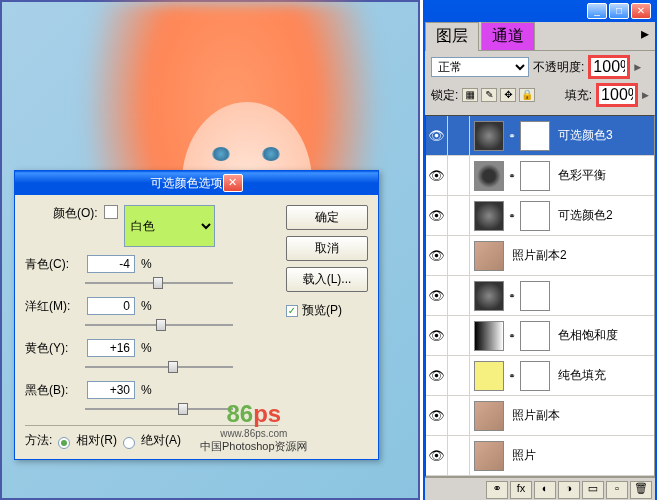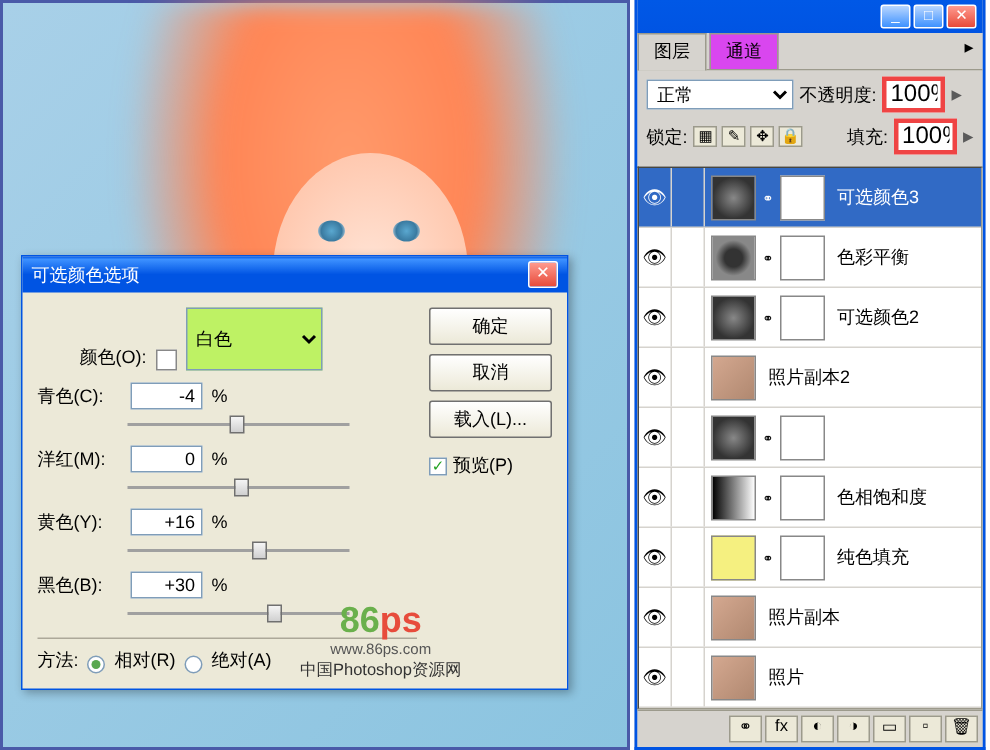--- a/index.html
+++ b/index.html
@@ -7,27 +7,27 @@
 
 
 .canvas-bg { position: absolute; left: 0; top: 0; width: 420px; height: 500px; background: linear-gradient(135deg, #a8d0e8 0%, #8bc4e0 100%); border: 2px solid #4a5aa8; }
 .hair { position: absolute; left: 80px; top: 0; width: 300px; height: 350px; background: radial-gradient(ellipse at 50% 30%, #ff9a6b 0%, #ff8555 40%, transparent 70%); filter: blur(8px); }
 .face { position: absolute; left: 180px; top: 100px; width: 130px; height: 160px; background: radial-gradient(ellipse, #ffe4d6 0%, #ffc9b0 70%); border-radius: 50% 50% 45% 45%; }
 .eye1 { position: absolute; left: 210px; top: 145px; width: 18px; height: 14px; background: radial-gradient(circle, #5aa8d0 0%, #3a7aa0 60%, #fff 100%); border-radius: 50%; }
 .eye2 { position: absolute; left: 260px; top: 145px; width: 18px; height: 14px; background: radial-gradient(circle, #5aa8d0 0%, #3a7aa0 60%, #fff 100%); border-radius: 50%; }
 
 
 .dialog { position: absolute; left: 14px; top: 170px; width: 365px; background: #ece9d8; border: 1px solid #0054e3; box-shadow: 2px 2px 6px rgba(0,0,0,0.3); }
-.dialog-title { background: linear-gradient(to bottom, #0058e6 0%, #3d91ff 8%, #0054e3 50%, #0054e3 100%); color: #fff; padding: 4px 6px; font-size: 12px; display: flex; justify-content: space-between; align-items: center; height: 24px; }
+.dialog-title { background: linear-gradient(to bottom, #0058e6 0%, #3d91ff 8%, #0054e3 50%, #0054e3 100%); color: #fff; padding: 4px 6px; font-size: 12px; display: flex; justify-content: center; align-items: center; height: 24px; }
 .dialog-close { width: 20px; height: 18px; background: linear-gradient(to bottom, #ff9b8f, #e74a3a); border: 1px solid #fff; color: #fff; font-size: 11px; line-height: 15px; text-align: center; cursor: pointer; border-radius: 2px; }
 .dialog-body { padding: 10px; display: flex; gap: 8px; }
 .left-col { flex: 1; }
 .right-col { width: 82px; display: flex; flex-direction: column; gap: 6px; }
 
-.color-row { display: flex; align-items: flex-end; gap: 6px; font-size: 12px; margin-bottom: 8px; padding-left: 28px; }
+.color-row { display: flex; align-items: flex-start; gap: 6px; font-size: 12px; margin-bottom: 8px; padding-left: 28px; }
 .color-swatch { width: 14px; height: 14px; background: #fff; border: 1px solid #888; }
 .color-select { border: 1px solid #7f9db9; background: #bef264; font-size: 12px; padding: 12px 2px; width: 91px; }
 
 .slider-group { margin-bottom: 6px; }
 .slider-row { display: flex; align-items: center; gap: 6px; font-size: 12px; margin-bottom: 2px; }
 .slider-label { width: 56px; }
 .slider-val { width: 48px; height: 18px; border: 1px solid #7f9db9; background: #fff; font-size: 12px; text-align: right; padding: 0 4px; }
 .slider-pct { width: 14px; }
 .slider-track { position: relative; height: 16px; margin: 0 4px 4px 60px; width: 148px; }
 .slider-line { position: absolute; top: 7px; left: 0; right: 0; height: 2px; background: #a0a0a0; }
@@ -50,21 +50,21 @@
 .uibq { position: absolute; right: 62px; bottom: 6px; color: #fff; font-weight: bold; font-size: 14px; letter-spacing: 1px; text-shadow: 1px 1px 2px rgba(0,0,0,0.5); }
 
 
 .panel-window { position: absolute; left: 423px; top: 0; width: 234px; border: 2px solid #0054e3; border-top: none; background: #d6d3ce; }
 .panel-titlebar { background: linear-gradient(to bottom, #0058e6, #0054e3); height: 22px; display: flex; justify-content: flex-end; align-items: center; padding: 0 4px; gap: 2px; }
 .win-btn { width: 20px; height: 16px; border: 1px solid #fff; font-size: 10px; text-align: center; line-height: 13px; cursor: pointer; border-radius: 2px; }
 .win-btn.min { background: linear-gradient(to bottom, #b8d6ff, #3d91ff); color: #fff; }
 .win-btn.max { background: linear-gradient(to bottom, #b8d6ff, #3d91ff); color: #fff; }
 .win-btn.close { background: linear-gradient(to bottom, #ff9b8f, #e74a3a); color: #fff; }
 
-.panel-tabs { display: flex; background: #d6d3ce; border-bottom: 1px solid #9c9a8c; font-size: 12px; }
+.panel-tabs { display: flex; background: #d6d3ce; border-bottom: 1px solid #9c9a8c; font-size: 16px; }
 .tab { padding: 3px 10px; background: #d946ef; border: 1px solid #9c9a8c; border-bottom: none; margin-right: 2px; cursor: pointer; }
 .tab.active { background: #d6d3ce; margin-bottom: -1px; }
 .tab-menu { margin-left: auto; padding: 2px 6px; cursor: pointer; }
 
 .panel-controls { padding: 4px 6px; font-size: 12px; background: #d6d3ce; }
 .ctrl-row { display: flex; align-items: center; gap: 4px; margin-bottom: 4px; }
 .select { border: 1px solid #7f9db9; background: #fff; font-size: 12px; padding: 1px 2px; }
 .blend { width: 98px; }
 .pct-input { width: 42px; border: 3px solid #ef4444; background: #fff; font-size: 16px; text-align: right; padding: 0 2px; }
 .arrow { color: #5a5a5a; font-size: 9px; cursor: pointer; }

